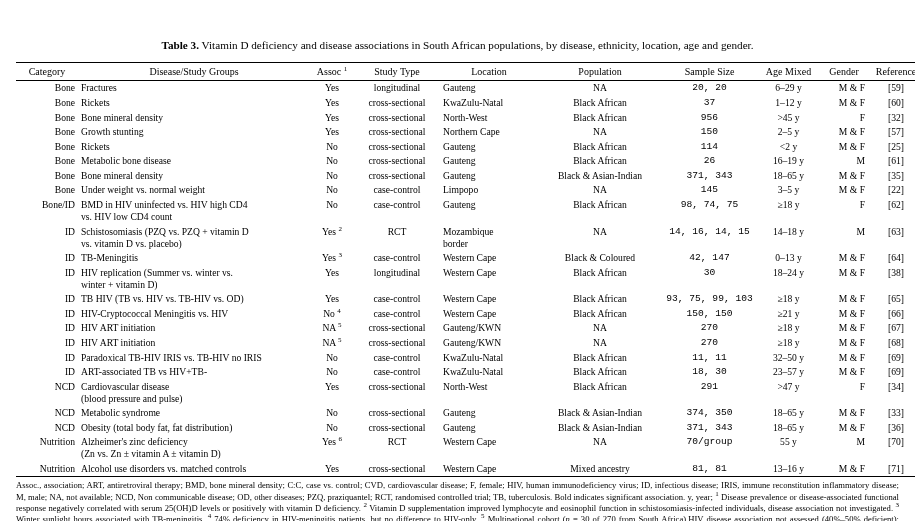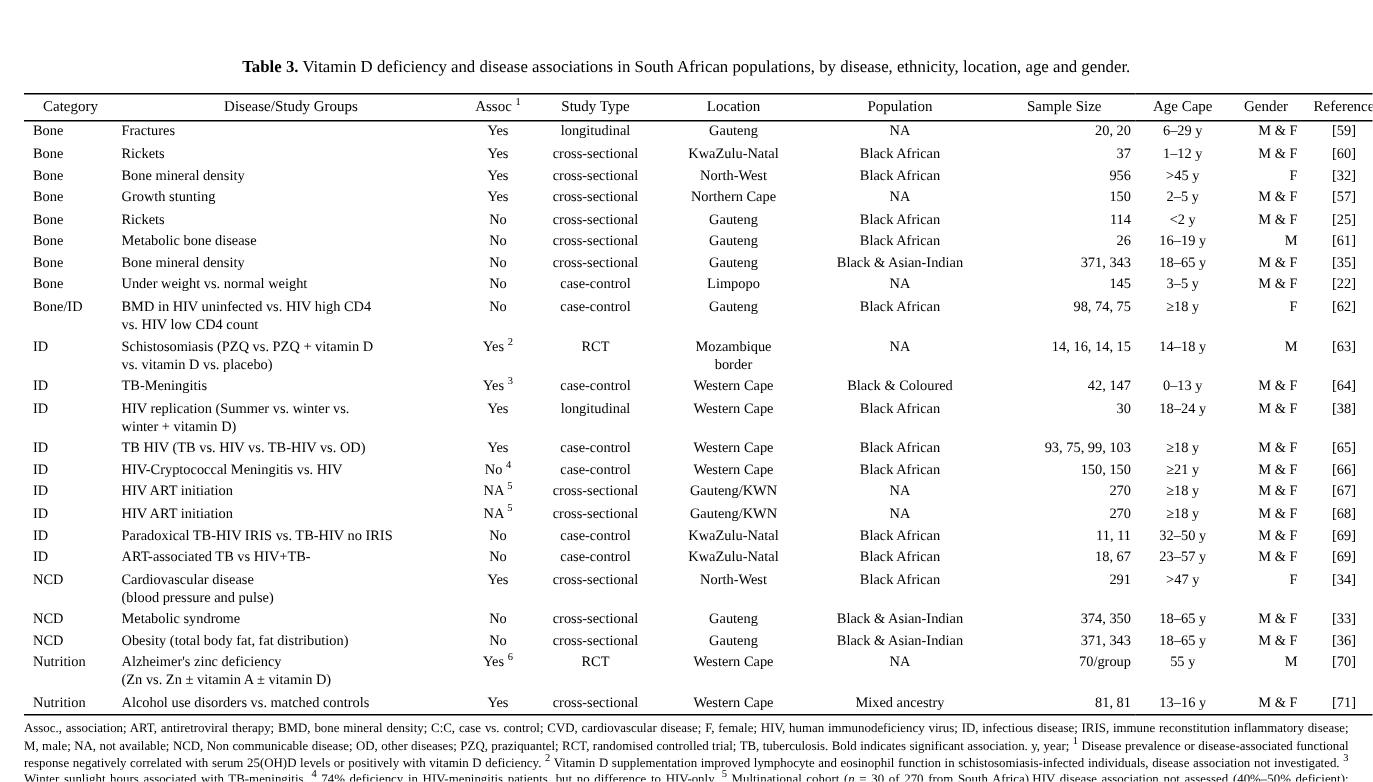--- a/index.html
+++ b/index.html
@@ -47,27 +47,27 @@
     border-bottom: 1.1px solid #000;
   }
   table.main tbody td {
     padding: 1.3px 3px;
     vertical-align: top;
     line-height: 1.25;
   }
   table.main tbody tr.last td {
     border-bottom: 1.4px solid #000;
   }
-  .c-category { text-align: left; padding-left: 6px !important; }
+  .c-category { text-align: right; padding-left: 6px !important; }
   .c-disease { text-align: left; }
   .c-assoc { text-align: center; }
   .c-study { text-align: center; }
-  .c-location { text-align: center; }
+  .c-location { }
   .c-population { text-align: center; }
-  .c-sample { text-align: right; }
+  .c-sample { text-align: center; font-family: Liberation Mono, monospace; }
   .c-age { text-align: center; }
   .c-gender { text-align: right; }
   .c-reference { text-align: center; }
   sup {
     font-size: 7px;
     vertical-align: super;
     line-height: 0;
   }
   .footnote {
     width: 883px;
@@ -102,21 +102,21 @@
     </colgroup>
     <thead>
       <tr>
         <th>Category</th>
         <th>Disease/Study Groups</th>
         <th>Assoc <sup>1</sup></th>
         <th>Study Type</th>
         <th>Location</th>
         <th>Population</th>
         <th>Sample Size</th>
-        <th>Age Cape</th>
+        <th>Age Mixed</th>
         <th>Gender</th>
         <th>Reference</th>
       </tr>
     </thead>
     <tbody id="tbody">
         <tr>
           <td class="c-category">Bone</td>
           <td class="c-disease">Fractures</td>
           <td class="c-assoc">Yes</td>
           <td class="c-study">longitudinal</td>
@@ -319,21 +319,21 @@
           <td class="c-gender">M &amp; F</td>
           <td class="c-reference">[69]</td>
         </tr>
         <tr>
           <td class="c-category">ID</td>
           <td class="c-disease">ART-associated TB vs HIV+TB-</td>
           <td class="c-assoc">No</td>
           <td class="c-study">case-control</td>
           <td class="c-location">KwaZulu-Natal</td>
           <td class="c-population">Black African</td>
-          <td class="c-sample">18, 67</td>
+          <td class="c-sample">18, 30</td>
           <td class="c-age">23–57 y</td>
           <td class="c-gender">M &amp; F</td>
           <td class="c-reference">[69]</td>
         </tr>
         <tr>
           <td class="c-category">NCD</td>
           <td class="c-disease">Cardiovascular disease<br>(blood pressure and pulse)</td>
           <td class="c-assoc">Yes</td>
           <td class="c-study">cross-sectional</td>
           <td class="c-location">North-West</td>

